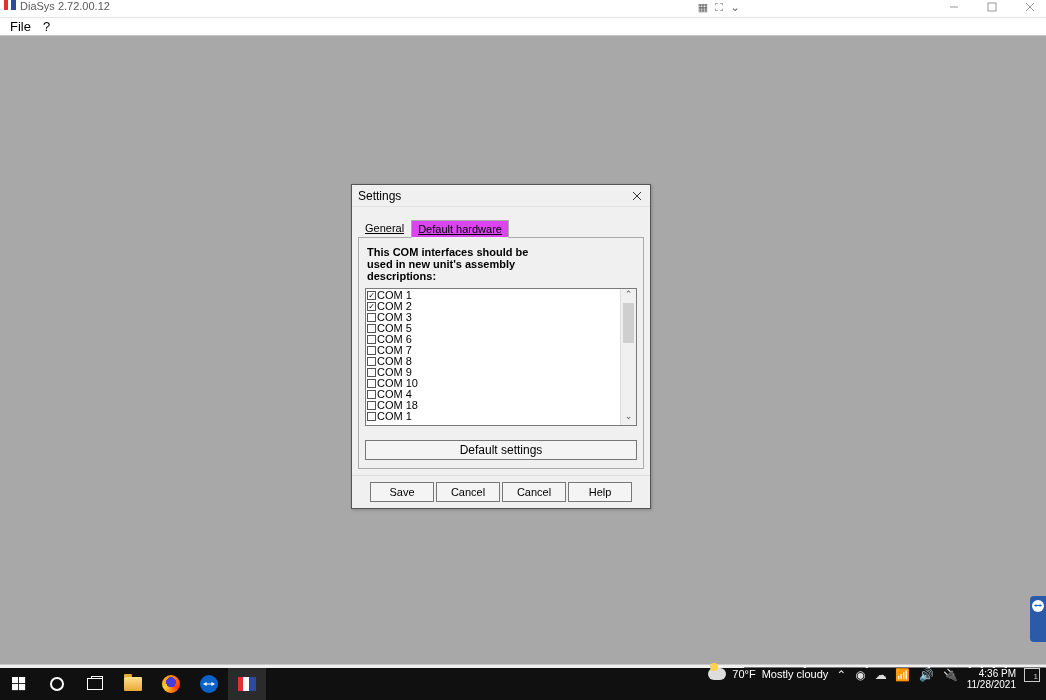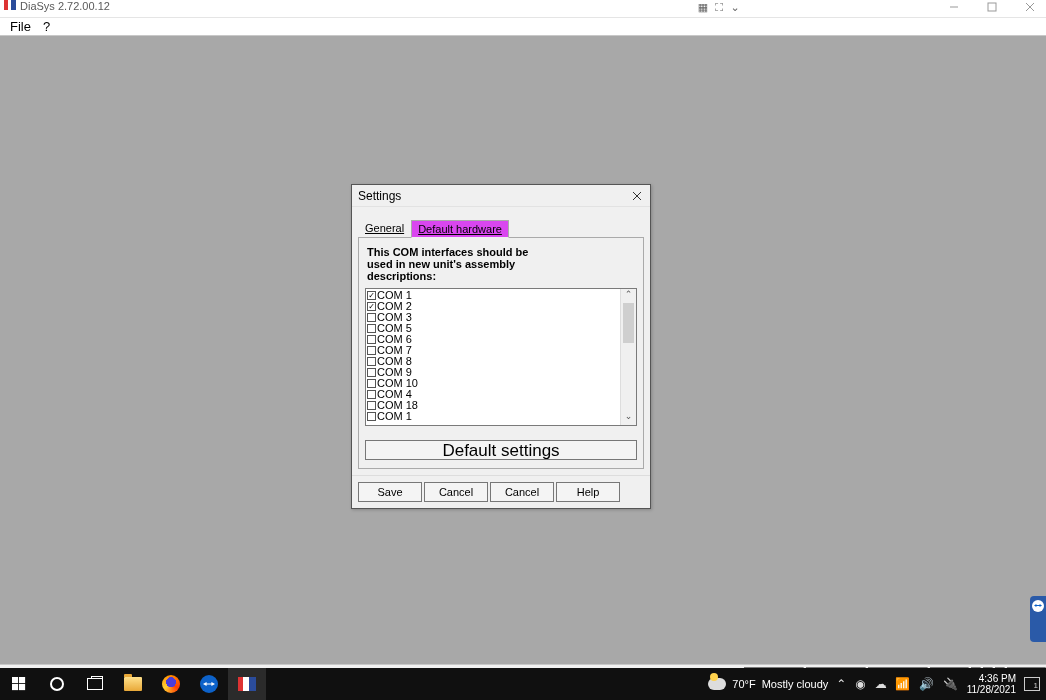--- a/index.html
+++ b/index.html
@@ -42,40 +42,40 @@
 .hint { font-size: 11px; line-height: 12px; margin: 2px 0 6px 2px; max-width: 180px; font-weight: bold; }
 .listbox { border: 1px solid #7a7a7a; background: #fff; height: 138px; position: relative; }
 .list-scroll { position: absolute; top: 0; bottom: 0; right: 0; width: 16px; background: #f0f0f0; border-left: 1px solid #ddd; }
 .list-scroll .up, .list-scroll .down { position: absolute; left: 0; right: 0; height: 14px; text-align: center; font-size: 9px; color: #555; }
 .list-scroll .up { top: 0; }
 .list-scroll .down { bottom: 0; }
 .list-scroll .thumb { position: absolute; left: 2px; right: 2px; top: 14px; height: 40px; background: #cfcfcf; }
 .list-items { font-size: 11px; line-height: 11px; padding: 1px 0 0 1px; }
 .li-row { display: flex; align-items: center; height: 11px; }
 .chk { width: 9px; height: 9px; border: 1px solid #555; margin-right: 1px; font-size: 8px; line-height: 7px; text-align: center; }
-.default-btn { width: 100%; height: 20px; border: 1px solid #777; background: #f4f4f4; font-size: 17px; margin-top: 14px; }
-.dlg-footer { display: flex; justify-content: flex-start; gap: 2px; padding: 6px; border-top: 1px solid #ddd; }
+.default-btn { width: 100%; height: 20px; border: 1px solid #777; background: #f4f4f4; font-size: 12px; margin-top: 14px; }
+.dlg-footer { display: flex; justify-content: center; gap: 2px; padding: 6px; border-top: 1px solid #ddd; }
 .dlg-btn { width: 64px; height: 20px; border: 1px solid #777; background: #f4f4f4; font-size: 11px; }
 
 
 .taskbar { position: absolute; left: 0; right: 0; bottom: 0; height: 32px; background: #101010; display: flex; align-items: center; color: #fff; font-size: 11px; }
 .tb-left { display: flex; align-items: center; gap: 0; height: 100%; }
 .tbitem { width: 38px; height: 100%; display: flex; align-items: center; justify-content: center; }
 .tbitem.active { background: #2b2b2b; }
 .win-logo svg { width: 14px; height: 14px; }
 .cortana { width: 14px; height: 14px; border: 2px solid #fff; border-radius: 50%; }
 .taskview { width: 16px; height: 12px; border: 1px solid #fff; position: relative; }
 .taskview::before { content:""; position:absolute; left:3px; top:-3px; width:10px; height:2px; border:1px solid #fff; border-bottom:none; }
 .folder { width: 18px; height: 14px; background: linear-gradient(#ffe08a,#e8a838); border-radius: 1px; position: relative; }
 .folder::before { content:""; position:absolute; top:-3px; left:0; width:8px; height:3px; background:#e8a838; border-radius:1px 1px 0 0; }
 .firefox { width: 18px; height: 18px; border-radius: 50%; background: radial-gradient(circle at 50% 40%, #4a3cdb 0 35%, transparent 36%), conic-gradient(#ff8a00, #ff3d00, #ffcf33, #ff8a00); }
 .teamviewer { width: 18px; height: 18px; border-radius: 50%; background: #0d62c9; position: relative; }
 .teamviewer::before { content:""; position:absolute; left:3px; top:7px; width:12px; height:4px; background:#fff; clip-path: polygon(0 50%, 30% 0, 30% 35%, 70% 35%, 70% 0, 100% 50%, 70% 100%, 70% 65%, 30% 65%, 30% 100%); }
 .diasys { width: 18px; height: 14px; background: linear-gradient(90deg,#d33 0 30%, #fff 30% 60%, #2b4c9b 60% 100%); }
-.tb-right { margin-left: auto; display: flex; align-items: center; gap: 8px; height: 100%; padding-right: 6px; }
+.tb-right { margin-left: auto; display: flex; align-items: flex-start; gap: 8px; height: 100%; padding-right: 6px; }
 .weather { display: flex; align-items: center; gap: 6px; }
 .cloud { width: 18px; height: 12px; background:#ddd; border-radius: 8px; position: relative; }
 .cloud::before { content:""; position:absolute; left:2px; top:-5px; width:8px; height:8px; background:#ffd24d; border-radius:50%; }
 .tray-icons { display: flex; align-items: center; gap: 9px; font-size: 12px; color: #ddd; }
 .clock { text-align: right; font-size: 10px; line-height: 11px; }
 .notif { width: 16px; height: 14px; border: 1px solid #ccc; position: relative; }
 .notif::after { content:"1"; position:absolute; right:1px; bottom:0; font-size:8px; color:#ccc; }
 
 .side-tab { position:absolute; right:0; bottom:58px; width:16px; height:46px; background:#2a5aa8; border-radius:4px 0 0 4px; }
 .side-tab .dot { width:12px;height:12px;border-radius:50%;background:#fff;margin:4px auto;position:relative;}

